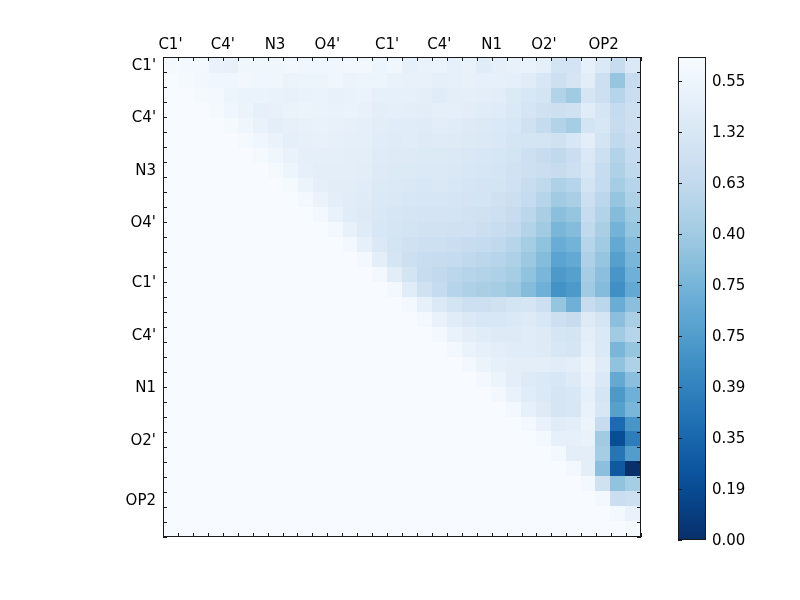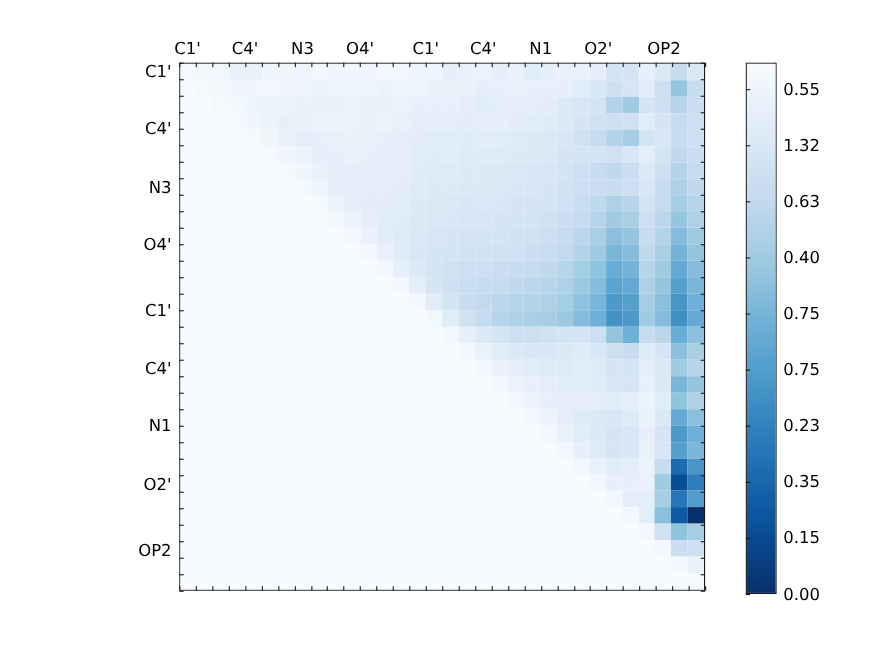--- a/index.html
+++ b/index.html
@@ -1261,25 +1261,25 @@
       <div class="ylabel" style="top:499.5px; right:644px;">OP2</div>
     </div>
 
   <div id="cbar">
     <div id="cbar-gradient" style="background: linear-gradient(to top, rgb(8, 48, 107) 0%, rgb(8, 61, 127) 5%, rgb(8, 74, 146) 10%, rgb(13, 87, 161) 15%, rgb(23, 100, 171) 20%, rgb(33, 113, 181) 25%, rgb(46, 126, 188) 30%, rgb(59, 139, 195) 35%, rgb(74, 152, 201) 40%, rgb(91, 163, 208) 45%, rgb(107, 174, 214) 50%, rgb(127, 185, 218) 55%, rgb(148, 196, 223) 60%, rgb(166, 205, 228) 65%, rgb(182, 212, 233) 70%, rgb(198, 219, 239) 75%, rgb(208, 225, 242) 80%, rgb(217, 232, 245) 85%, rgb(227, 238, 249) 90%, rgb(237, 245, 252) 95%, rgb(247, 251, 255) 100%);"></div>
   </div>
   <div id="cbar-layer">
       <div class="cbtick" style="top:540px; left:678px;"></div>
       <div class="cblabel" style="top:540px;">0.00</div>
       <div class="cbtick" style="top:488.9788732394366px; left:678px;"></div>
-      <div class="cblabel" style="top:488.9788732394366px;">0.15</div>
+      <div class="cblabel" style="top:488.9788732394366px;">0.19</div>
       <div class="cbtick" style="top:437.9577464788733px; left:678px;"></div>
       <div class="cblabel" style="top:437.9577464788733px;">0.35</div>
       <div class="cbtick" style="top:386.9366197183098px; left:678px;"></div>
-      <div class="cblabel" style="top:386.9366197183098px;">0.23</div>
+      <div class="cblabel" style="top:386.9366197183098px;">0.39</div>
       <div class="cbtick" style="top:335.9154929577465px; left:678px;"></div>
       <div class="cblabel" style="top:335.9154929577465px;">0.75</div>
       <div class="cbtick" style="top:284.8943661971831px; left:678px;"></div>
       <div class="cblabel" style="top:284.8943661971831px;">0.75</div>
       <div class="cbtick" style="top:233.87323943661968px; left:678px;"></div>
       <div class="cblabel" style="top:233.87323943661968px;">0.40</div>
       <div class="cbtick" style="top:182.85211267605632px; left:678px;"></div>
       <div class="cblabel" style="top:182.85211267605632px;">0.63</div>
       <div class="cbtick" style="top:131.83098591549296px; left:678px;"></div>
       <div class="cblabel" style="top:131.83098591549296px;">1.32</div>

